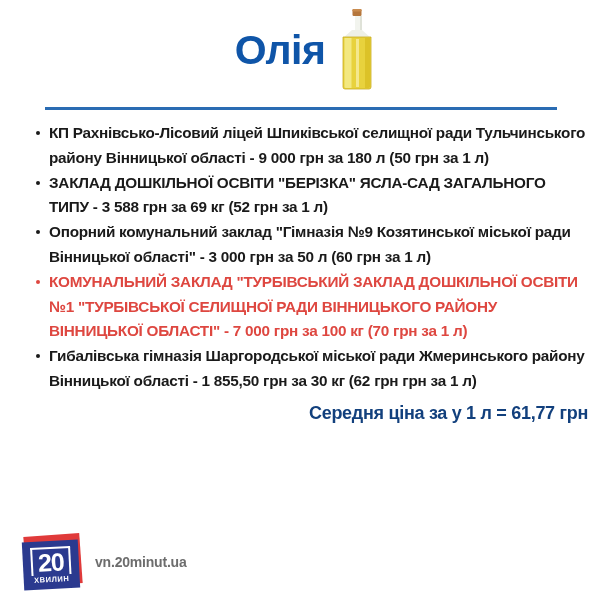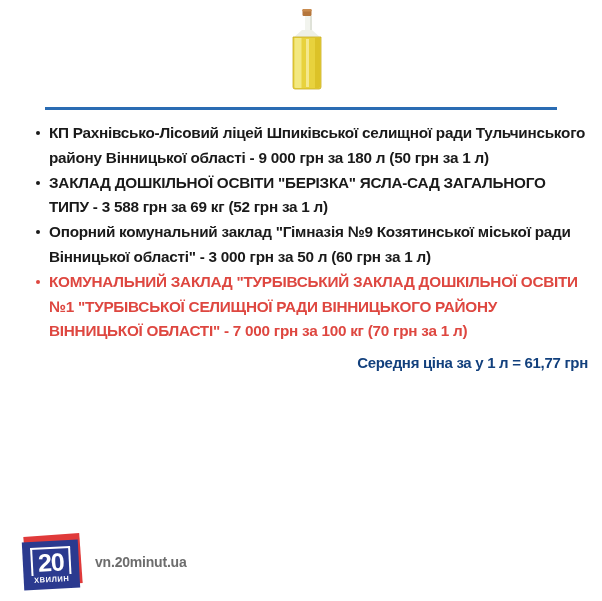--- a/index.html
+++ b/index.html
@@ -91,21 +91,21 @@
   .list-item.highlight {
     color: #de4740;
   }
 
   
   .average {
     margin: 7px 14px 0 0;
     text-align: right;
     font-family: "Liberation Sans", sans-serif;
     font-weight: bold;
-    font-size: 15px;
+    font-size: 18px;
     line-height: 24px;
     color: #12407d;
     letter-spacing: -0.3px;
   }
 
   
   .footer {
     position: absolute;
     left: 22px;
     bottom: 10px;
@@ -176,20 +176,21 @@
     color: #6d6d6d;
     letter-spacing: -0.2px;
     white-space: nowrap;
   }
 </style>
 </head>
 <body>
 
 <div class="header">
   <div class="header-inner">
+    <div class="title">Олія</div>
     <div class="bottle">
       <svg width="44" height="84" viewBox="0 0 44 84">
 
         <rect x="17.5" y="1" width="9" height="7" rx="1.2" fill="#b5763c"></rect>
         <rect x="17.5" y="1" width="9" height="2.4" rx="1" fill="#c98b4e"></rect>
 
         <rect x="17" y="8" width="10" height="15" fill="#f2f4ee"></rect>
         <rect x="17" y="8" width="3" height="15" fill="#ffffff"></rect>
         <rect x="25" y="8" width="2" height="15" fill="#dfe2d8"></rect>
 
@@ -208,20 +209,21 @@
 
 <div class="divider-wrap">
   <div class="divider"></div>
 </div>
 
 <ul class="list">
   <li class="list-item">КП Рахнівсько-Лісовий ліцей Шпиківської селищної ради Тульчинського району Вінницької області - 9 000 грн за 180 л (50 грн за 1 л)</li>
   <li class="list-item">ЗАКЛАД ДОШКІЛЬНОЇ ОСВІТИ "БЕРІЗКА" ЯСЛА-САД ЗАГАЛЬНОГО ТИПУ - 3 588 грн за 69 кг (52 грн за 1 л)</li>
   <li class="list-item">Опорний комунальний заклад "Гімназія №9 Козятинської міської ради Вінницької області" - 3 000 грн за 50 л (60 грн за 1 л)</li>
   <li class="list-item highlight">КОМУНАЛЬНИЙ ЗАКЛАД "ТУРБІВСЬКИЙ ЗАКЛАД ДОШКІЛЬНОЇ ОСВІТИ №1 "ТУРБІВСЬКОЇ СЕЛИЩНОЇ РАДИ ВІННИЦЬКОГО РАЙОНУ ВІННИЦЬКОЇ ОБЛАСТІ" - 7 000 грн за 100 кг (70 грн за 1 л)</li>
+  <li class="list-item">Гибалівська гімназія Шаргородської міської ради Жмеринського району Вінницької області - 1 855,50 грн за 30 кг (62 грн грн за 1 л)</li>
 </ul>
 
 <div class="average">Середня ціна за у 1 л = 61,77 грн</div>
 
 <div class="footer">
   <div class="logo">
     <div class="logo-red"></div>
     <div class="logo-blue">
       <div class="logo-20">20</div>
       <div class="logo-hv">ХВИЛИН</div>

